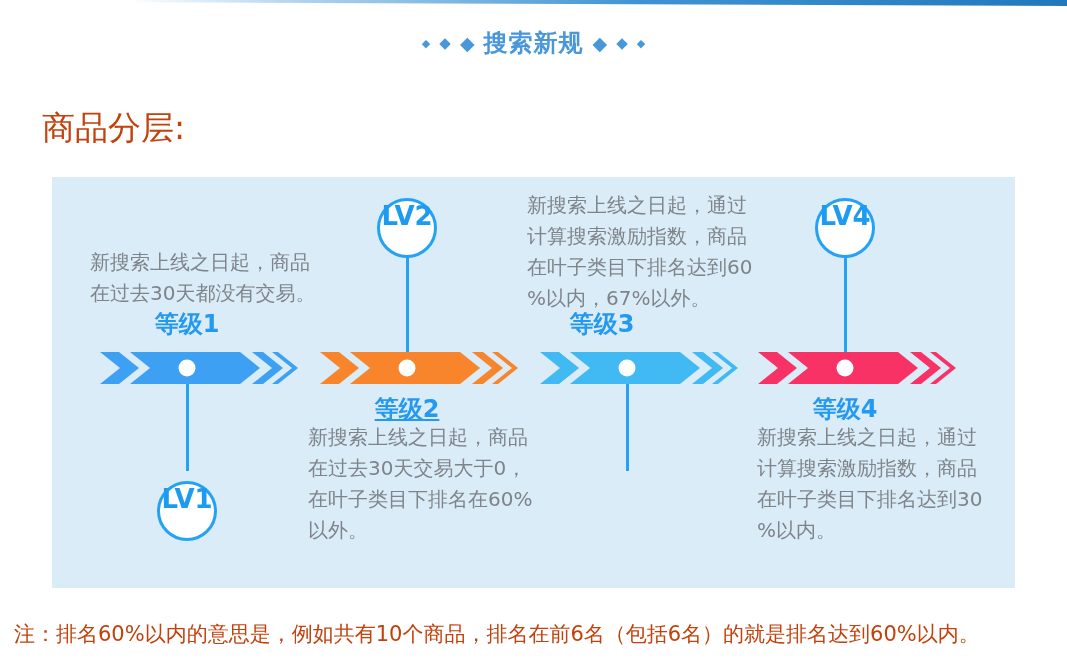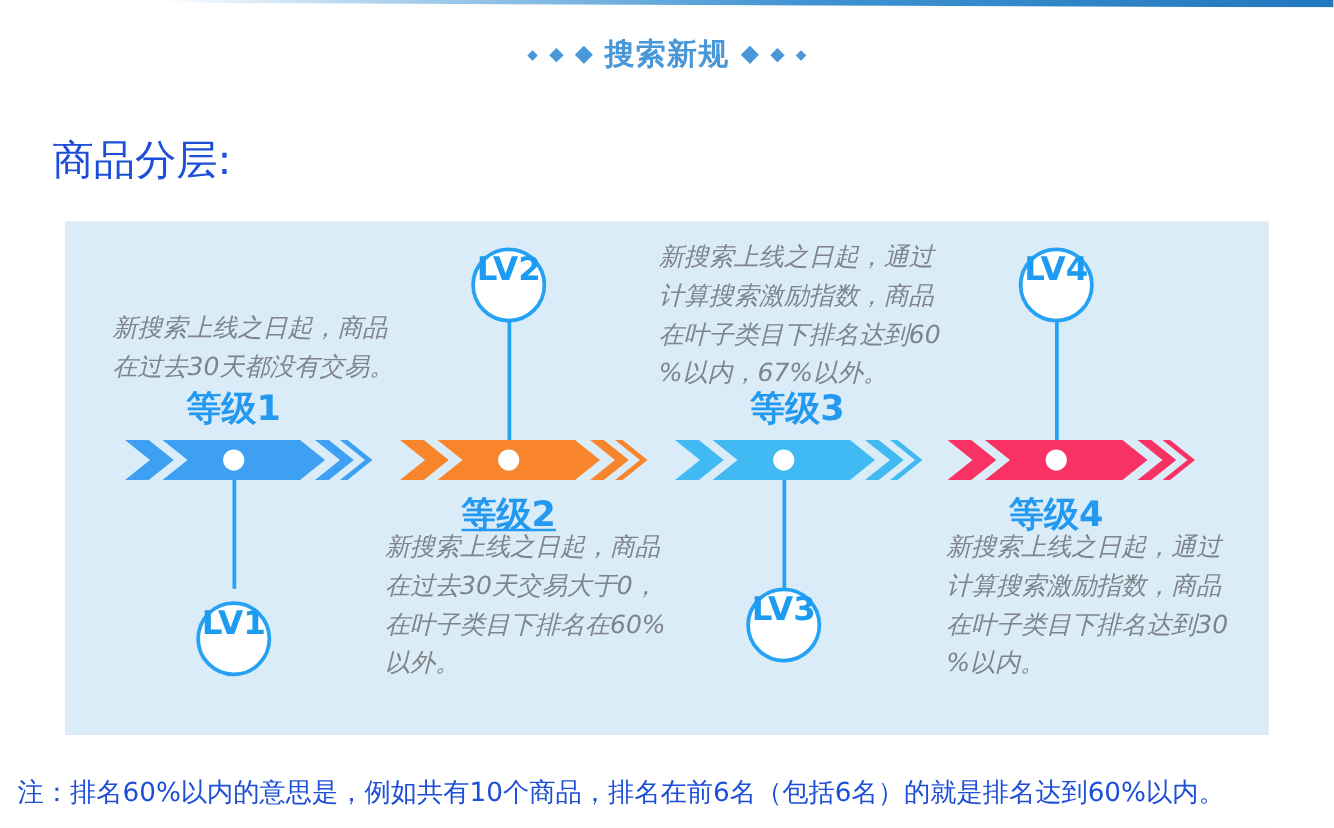--- a/index.html
+++ b/index.html
@@ -10,47 +10,47 @@
   .topstrip{position:absolute;left:0;top:0;width:1067px;height:6px;
     background:linear-gradient(to right,rgba(110,175,225,0) 12%,rgba(110,175,225,.55) 28%,#3F93D2 60%,#2278BD 100%);
     clip-path:polygon(0 0,100% 0,100% 100%,14% 38%,0 28%);}
 
   
   .title-row{position:absolute;left:0;top:27px;width:100%;display:flex;align-items:center;justify-content:center;gap:9px;color:#4897D8;}
   .title-text{font-size:24px;font-weight:bold;letter-spacing:1px;}
   .dm{line-height:1;}
   .d-s{font-size:11px;}.d-m{font-size:15px;}.d-l{font-size:19px;}
 
-  .heading{position:absolute;left:42px;top:106px;font-size:33px;color:#1d4ed8;}
+  .heading{position:absolute;left:42px;top:106px;font-size:33px;color:#c2410c;}
 
   
   .panel{position:absolute;left:52px;top:177px;width:963px;height:411px;background:#DBECF9;}
 
   .arrow{position:absolute;top:175px;width:200px;height:32px;z-index:2;}
   .a1{left:48px;}.a2{left:268px;}.a3{left:488px;}.a4{left:706px;}
 
   .vline{position:absolute;width:3px;background:#25A2F4;z-index:1;}
   .l1{left:134px;top:191px;height:103px;}
   .l2{left:354px;top:78px;height:113px;}
   .l3{left:574px;top:191px;height:103px;}
   .l4{left:792px;top:78px;height:113px;}
 
   .badge{position:absolute;width:60px;height:60px;border:3px solid #25A2F4;border-radius:50%;
     background:#fff;display:flex;align-items:flex-start;justify-content:center;
     font-size:26px;font-weight:bold;color:#1C9BF0;box-sizing:border-box;z-index:3;}
   .b1{left:105px;top:304px;}.b2{left:325px;top:21px;}.b3{left:545px;top:293px;}.b4{left:763px;top:21px;}
 
-  .lvl-label{position:absolute;width:180px;text-align:center;font-size:28px;font-weight:bold;color:#2499F0;z-index:2;}
-  .lab1{left:45px;top:131px;}.lab2{left:265px;top:216px;text-decoration:underline;}.lab3{left:496px;top:131px;}.lab4{left:703px;top:216px;}
+  .lvl-label{position:absolute;width:180px;text-align:center;font-size:24px;font-weight:bold;color:#2499F0;z-index:2;}
+  .lab1{left:45px;top:131px;}.lab2{left:265px;top:216px;text-decoration:underline;}.lab3{left:460px;top:131px;}.lab4{left:703px;top:216px;}
 
-  .desc{position:absolute;font-size:20px;line-height:31px;color:#7E8489;z-index:2;font-style:italic;}
+  .desc{position:absolute;font-size:20px;line-height:31px;color:#7E8489;z-index:2;}
   .desc div{white-space:nowrap;}
   .t1{left:38px;top:70px;}.t2{left:256px;top:245px;}.t3{left:475px;top:13px;}.t4{left:705px;top:245px;}
 
-  .note{position:absolute;left:14px;top:620px;font-size:21px;color:#1d4ed8;white-space:nowrap;}
+  .note{position:absolute;left:14px;top:620px;font-size:21px;color:#c2410c;white-space:nowrap;}
 </style>
 </head>
 <body>
 
 <div class="canvas">
 
   <div class="topstrip"></div>
 
   <div class="title-row">
     <span class="dm d-s">◆</span>
@@ -110,23 +110,20 @@
       </g>
       <circle cx="87" cy="16" r="8.5" fill="#ffffff"></circle>
     </svg>
 
     <div class="badge b1">
       <span>LV1</span>
     </div>
     <div class="badge b2">
       <span>LV2</span>
     </div>
-    <div class="badge b3">
-      <span>LV3</span>
-    </div>
     <div class="badge b4">
       <span>LV4</span>
     </div>
 
     <div class="lvl-label lab1">等级1</div>
     <div class="lvl-label lab2">等级2</div>
     <div class="lvl-label lab3">等级3</div>
     <div class="lvl-label lab4">等级4</div>
 
     <div class="desc t1">

